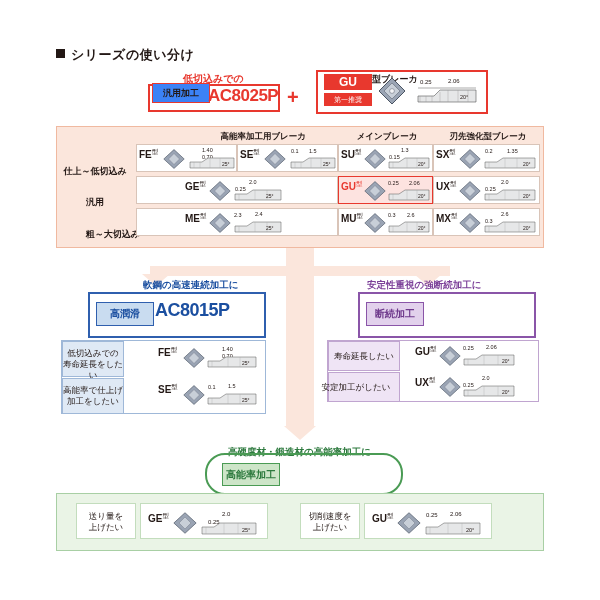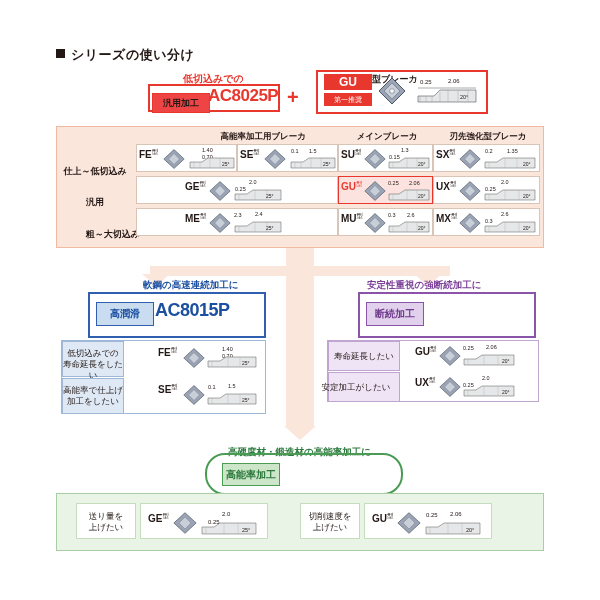--- a/index.html
+++ b/index.html
@@ -17,21 +17,21 @@
   
   .hdr{position:absolute;left:56px;top:46px;font-size:13px;font-weight:bold;letter-spacing:.5px;}
   .hdr .sq{display:inline-block;width:9px;height:9px;background:#231815;margin-right:6px;vertical-align:1px;}
 
   
   .box{position:absolute;box-sizing:border-box;}
 
   
   .rec-title{position:absolute;left:183px;top:72px;font-size:10px;font-weight:bold;color:#e8382e;}
   .rec-box{left:148px;top:84px;width:132px;height:28px;border:2px solid #e8382e;background:#fff;}
-  .rec-inner{position:absolute;left:152px;top:93px;width:56px;height:18px;background:#ef4444;border:1px solid #e8382e;
+  .rec-inner{position:absolute;left:152px;top:83px;width:56px;height:18px;background:#3b82f6;border:1px solid #e8382e;
     font-size:9px;font-weight:bold;color:#231815;display:flex;align-items:center;justify-content:center;}
   .rec-code{position:absolute;left:208px;top:86px;font-size:17px;font-weight:bold;color:#e8382e;letter-spacing:-0.5px;}
 
   .plus{position:absolute;left:287px;top:86px;font-size:20px;font-weight:bold;color:#e8382e;}
 
   .gu-box{left:316px;top:70px;width:172px;height:44px;border:2px solid #e8382e;background:#fff;}
   .gu-tag{position:absolute;left:324px;top:74px;width:48px;height:16px;background:#e8382e;color:#fff;font-size:12px;
     font-weight:bold;display:flex;align-items:center;justify-content:center;}
   .gu-kata{position:absolute;left:372px;top:73px;font-size:9px;font-weight:bold;}
   .gu-sub{position:absolute;left:324px;top:93px;width:48px;height:13px;background:#e8382e;color:#fff;font-size:7px;

